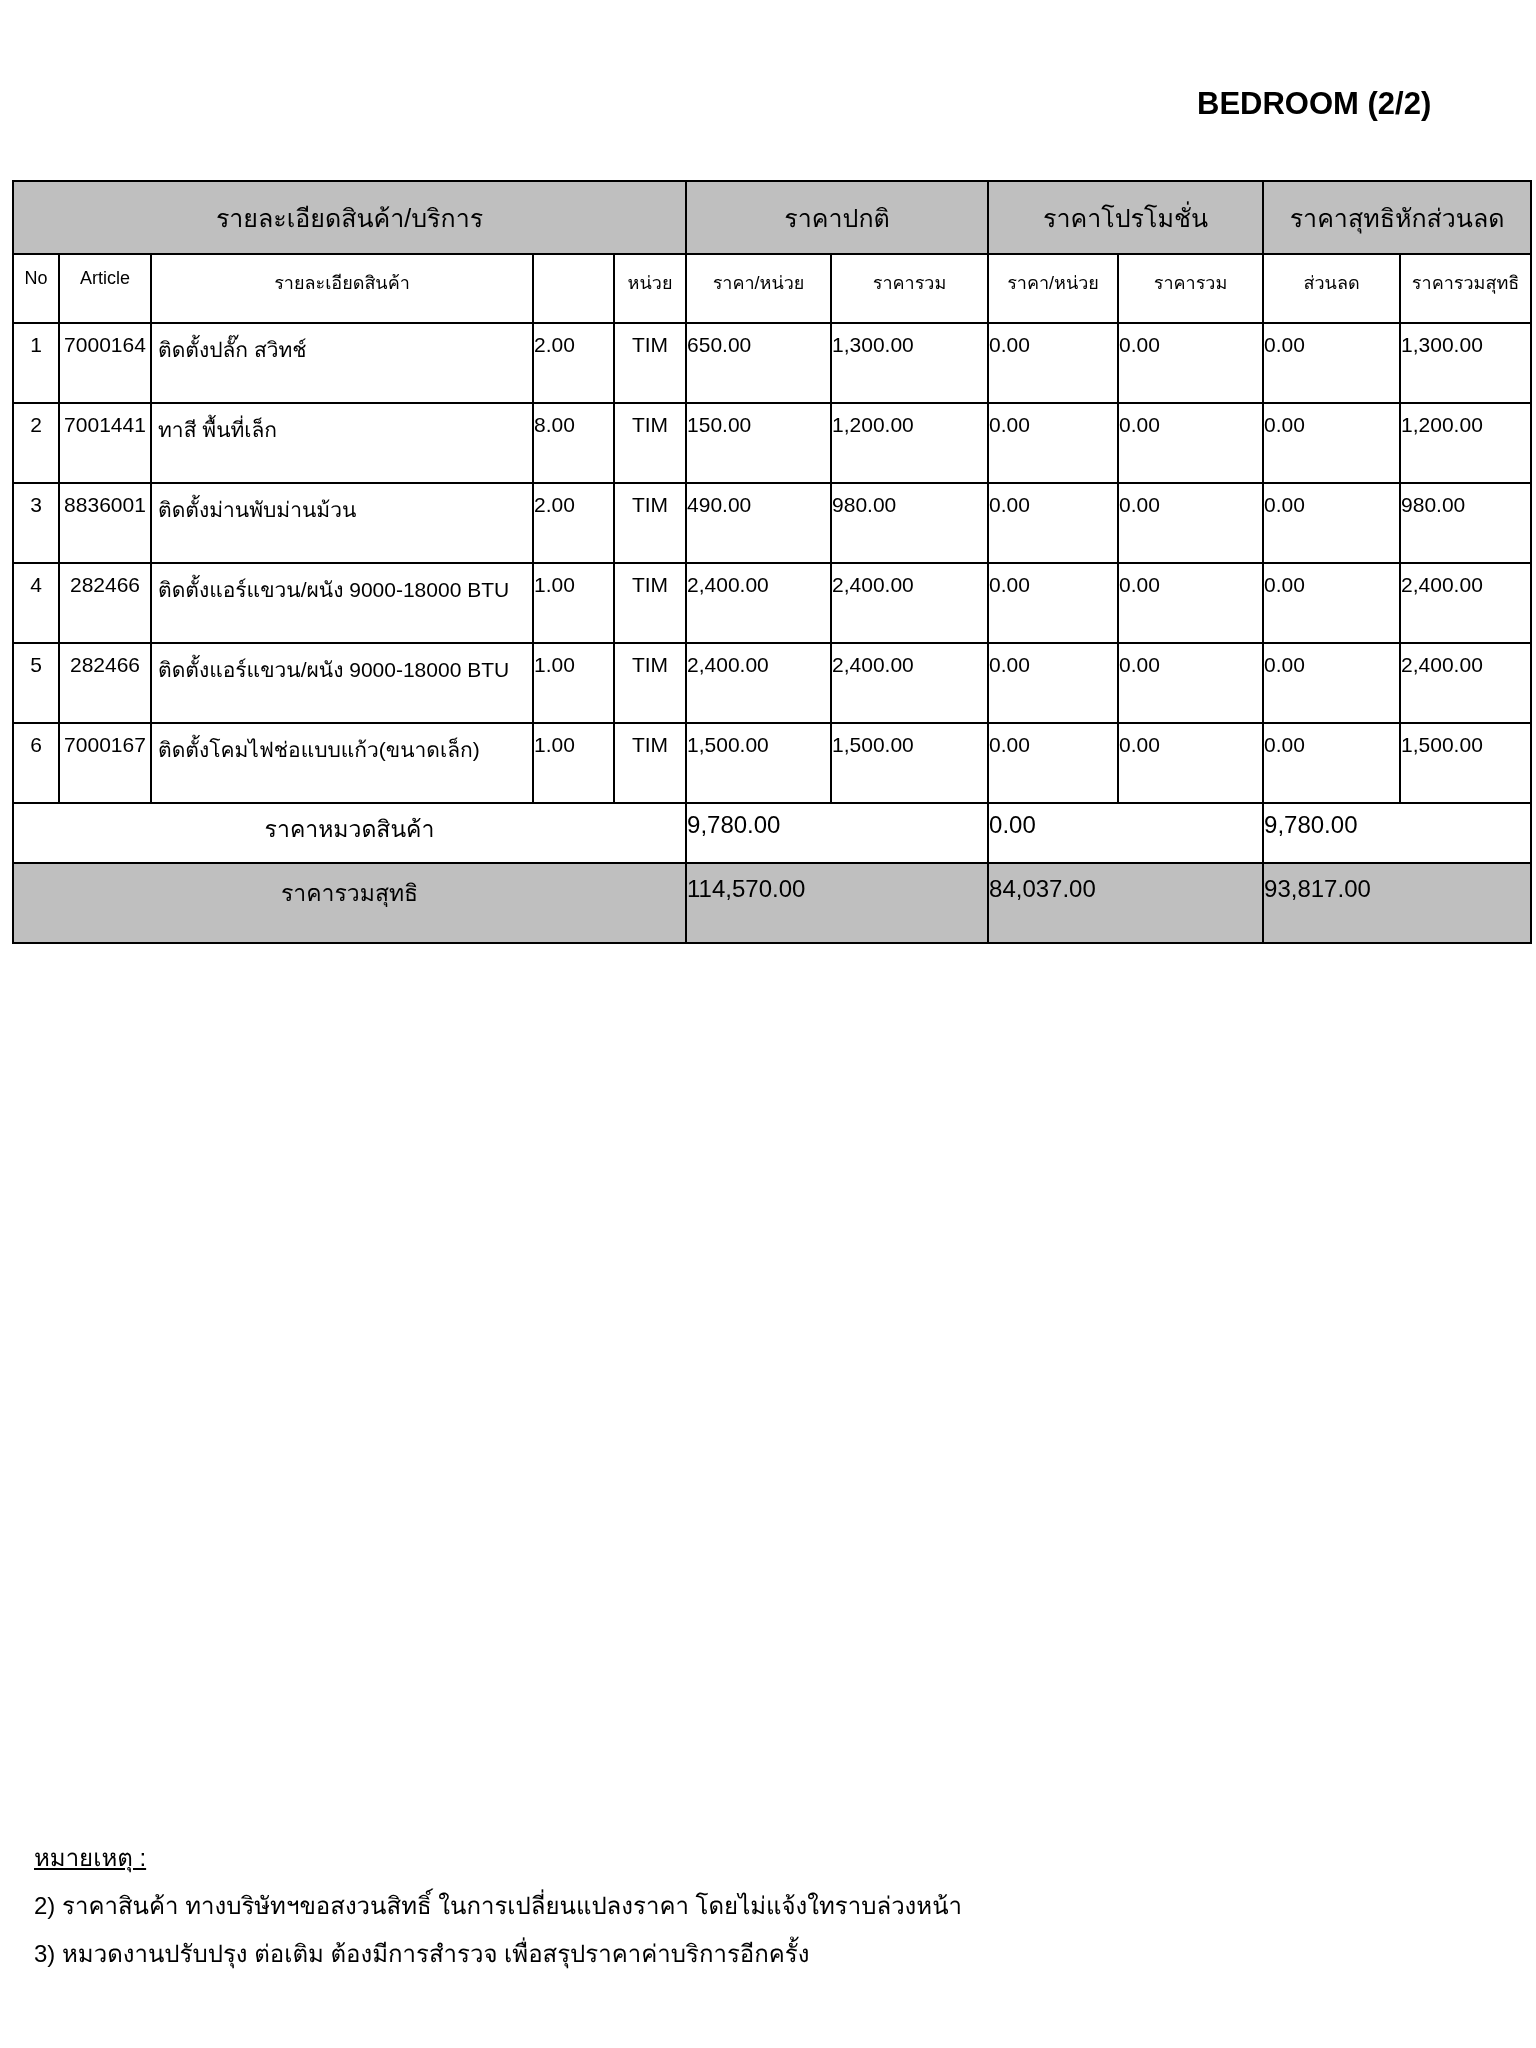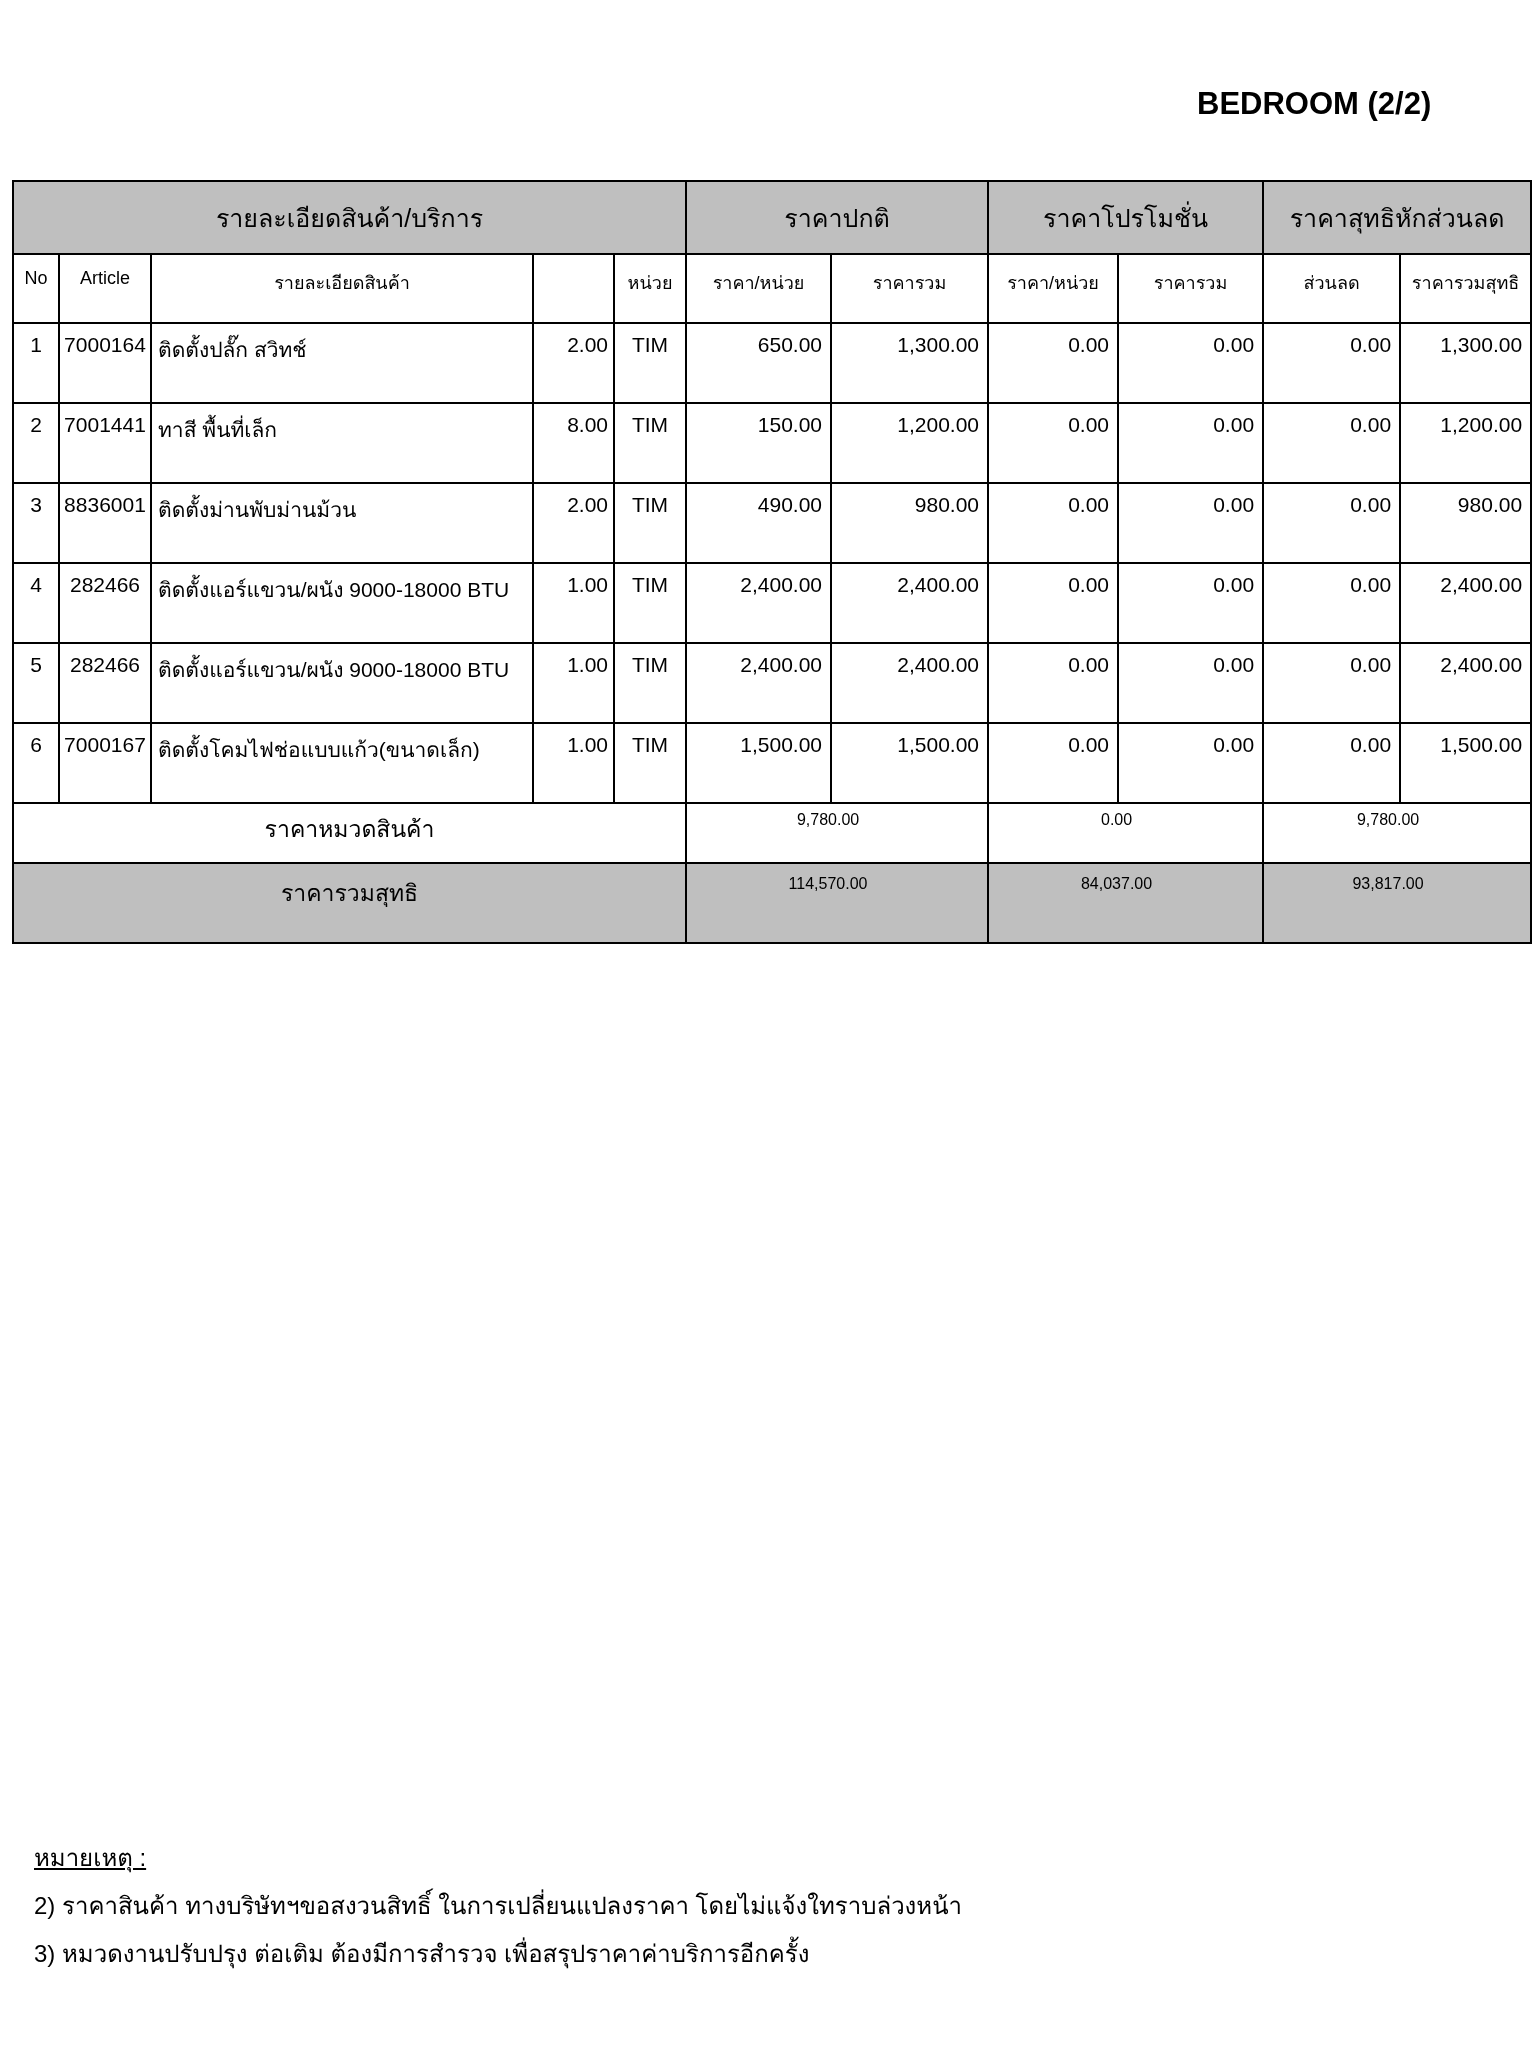--- a/index.html
+++ b/index.html
@@ -43,33 +43,33 @@
   .gray{background:#bfbfbf;}
   tr.hcols{height:69px;}
   tr.hcols th{
     text-align:center;
     font-size:18px;
     padding-top:13px;
   }
   tr.item{height:80px;}
   tr.item td{padding-top:9px;}
   .c{text-align:center;}
-  .r{text-align:right;padding-right:8px !important;}
+  .r{text-align:left;padding-right:8px !important;}
   .l{text-align:left;padding-left:6px !important;}
   td.qty{padding-right:5px !important;}
   tr.subtotal{height:60px;}
   tr.subtotal td{padding-top:7px;}
   tr.subtotal td.label, tr.grandtotal td.label{
     text-align:center;
     font-size:23px;
   }
   tr.subtotal td.num, tr.grandtotal td.num{
-    text-align:center;
+    text-align:left;
     padding-right:18px;
-    font-size:16px;
+    font-size:24px;
   }
   tr.grandtotal{height:80px;}
   tr.grandtotal td{padding-top:11px;}
   .notes{
     position:absolute;
     left:34px;top:1843px;right:38px;
     font-size:24px;
   }
   .notes-heading{
     text-decoration:underline;

